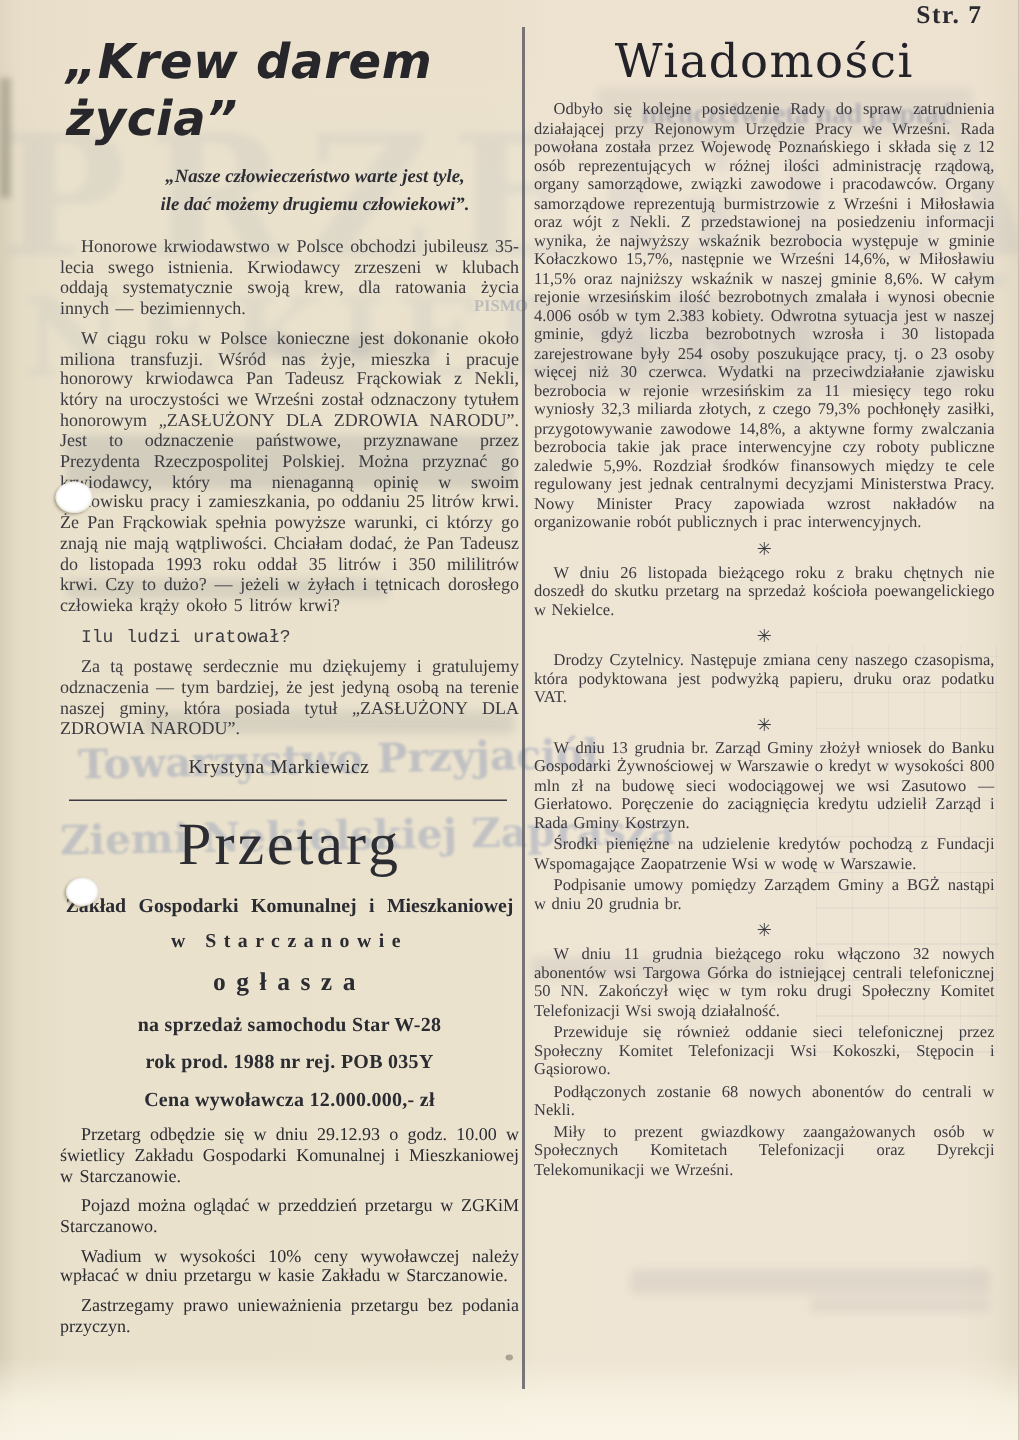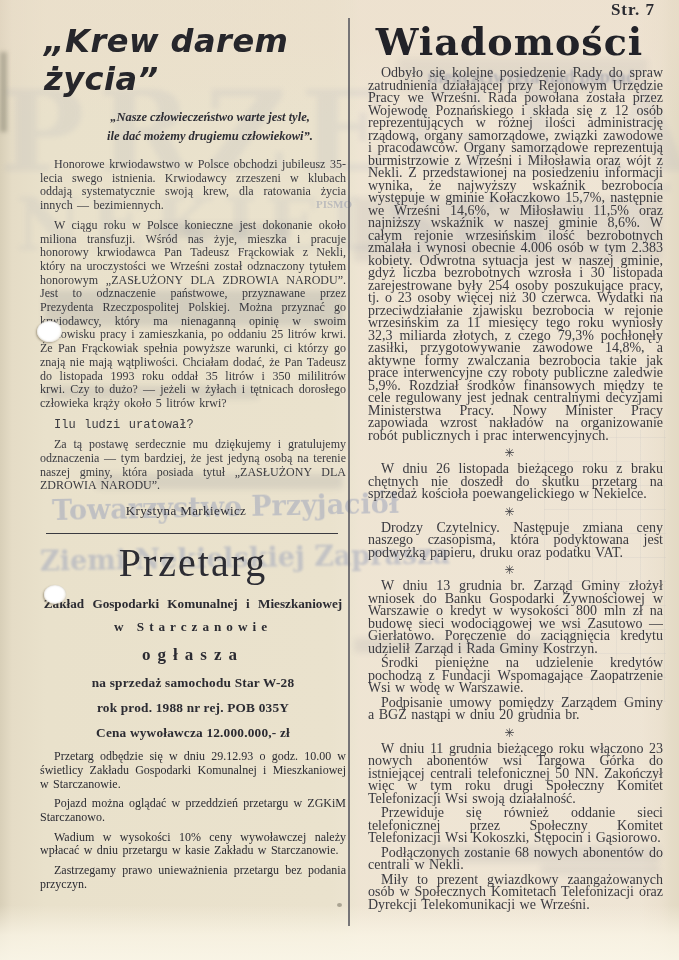--- a/index.html
+++ b/index.html
@@ -63,24 +63,24 @@
   .auction-title{margin:0 0 10px 0;font-family:"Liberation Serif",serif;font-weight:400;font-size:40px;line-height:46px;letter-spacing:2px;color:#2c2c33;}
   .bold{font-weight:700;}
   .auction-org1{font-size:13.2px;word-spacing:5px;margin-bottom:7px;}
   .auction-org2{font-size:13.2px;letter-spacing:5px;margin-bottom:10px;}
   .auction-announce{font-size:17px;letter-spacing:7px;margin-bottom:10px;}
   .auction-type{font-size:14.5px;word-spacing:10px;letter-spacing:1.2px;margin-bottom:10px;}
   .auction-line{font-size:13.3px;margin-bottom:9px;letter-spacing:.2px;}
   .apara{text-align:justify;margin-bottom:6px;}
 
   
-  .right-title{margin:0 0 8px 0;text-align:center;font-family:"DejaVu Serif",serif;font-weight:700;
-    font-size:38px;line-height:35px;letter-spacing:1px;color:#222228;}
+  .right-title{margin:0 0 8px 0;text-align:center;font-family:"DejaVu Serif",serif;font-weight:400;
+    font-size:31px;line-height:35px;letter-spacing:1px;color:#222228;}
   .right-title span{display:block;}
-  .rpara{margin:0 0 2px 12px;font-size:14px;line-height:12.5px;text-align:justify;text-indent:13px;word-spacing:1px;}
+  .rpara{margin:0 0 2px 0;font-size:11px;line-height:12.5px;text-align:justify;text-indent:13px;word-spacing:1px;}
   .sep{margin:4px 0 3px 0;text-align:center;font-size:12px;line-height:14px;color:#3a3a40;}
 
   
   .punch-hole{position:absolute;z-index:4;border-radius:50%;
     background:radial-gradient(circle at 45% 40%,#ffffff 0 55%,#f0ead9 100%);
     box-shadow:-1px 1px 2px rgba(90,80,60,.45), inset 0 0 2px rgba(120,110,90,.4);}
   .hole-1{left:37px;top:321px;width:25px;height:21px;}
   .hole-2{left:44px;top:585px;width:22px;height:19px;}
 </style>
 </head>
@@ -172,21 +172,21 @@
 
     <section>
       <p class="rpara">W dniu 13 grudnia br. Zarząd Gminy złożył wniosek do Banku Gospodarki Żywnościowej w Warszawie o kredyt w wysokości 800 mln zł na budowę sieci wodociągowej we wsi Zasutowo — Gierłatowo. Poręczenie do zaciągnięcia kredytu udzielił Zarząd i Rada Gminy Kostrzyn.</p>
       <p class="rpara">Środki pieniężne na udzielenie kredytów pochodzą z Fundacji Wspomagające Zaopatrzenie Wsi w wodę w Warszawie.</p>
       <p class="rpara">Podpisanie umowy pomiędzy Zarządem Gminy a BGŻ nastąpi w dniu 20 grudnia br.</p>
     </section>
 
     <div class="sep">✳</div>
 
     <section>
-      <p class="rpara">W dniu 11 grudnia bieżącego roku włączono 23 nowych abonentów wsi Targowa Górka do istniejącej centrali telefonicznej 50 NN. Zakończył więc w tym roku drugi Społeczny Komitet Telefonizacji Wsi swoją działalność.</p>
+      <p class="rpara">W dniu 11 grudnia bieżącego roku włączono 32 nowych abonentów wsi Targowa Górka do istniejącej centrali telefonicznej 50 NN. Zakończył więc w tym roku drugi Społeczny Komitet Telefonizacji Wsi swoją działalność.</p>
       <p class="rpara">Przewiduje się również oddanie sieci telefonicznej przez Społeczny Komitet Telefonizacji Wsi Kokoszki, Stępocin i Gąsiorowo.</p>
       <p class="rpara">Podłączonych zostanie 68 nowych abonentów do centrali w Nekli.</p>
       <p class="rpara">Miły to prezent gwiazdkowy zaangażowanych osób w Społecznych Komitetach Telefonizacji oraz Dyrekcji Telekomunikacji we Wrześni.</p>
     </section>
   </div>
 
   <div class="punch-hole hole-1"></div>
   <div class="punch-hole hole-2"></div>
 
 </div>

